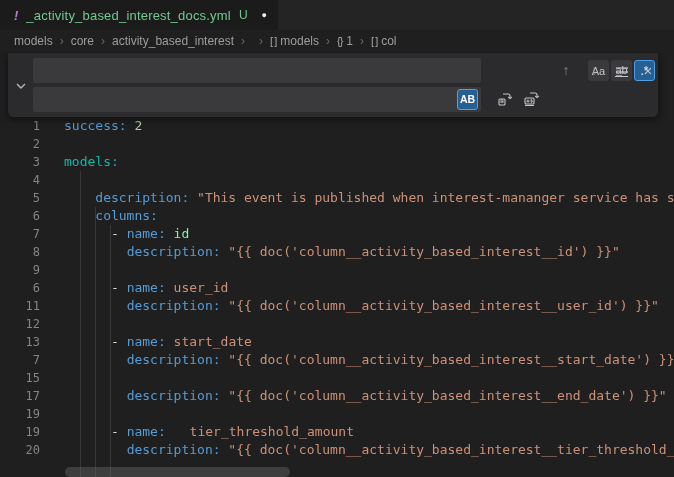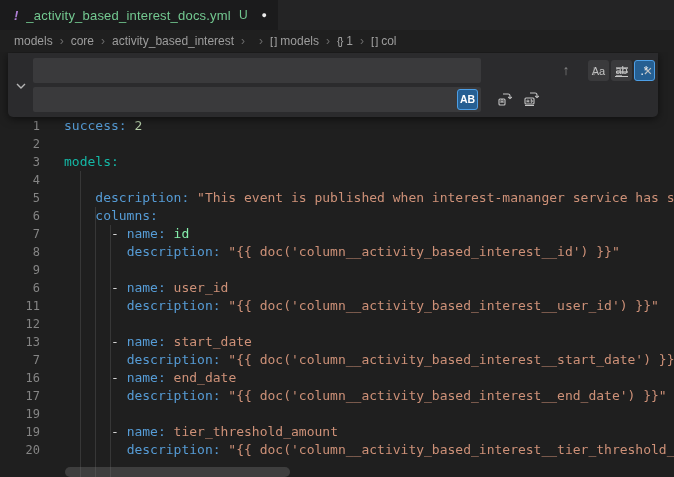--- a/index.html
+++ b/index.html
@@ -164,34 +164,34 @@
         </div>
         <div class="line">
           <span class="ln">13</span>
           <span class="ct"><span style="color: rgb(212, 212, 212);">      - </span><span style="color: rgb(86, 156, 214);">name:</span><span style="color: rgb(206, 145, 120);"> start_date</span></span>
         </div>
         <div class="line">
           <span class="ln">7</span>
           <span class="ct"><span style="color: rgb(212, 212, 212);">        </span><span style="color: rgb(86, 156, 214);">description:</span><span style="color: rgb(206, 145, 120);"> "{{ doc('column__activity_based_interest__start_date') }}"</span></span>
         </div>
         <div class="line">
-          <span class="ln">16</span>
-          <span class="ct"><span style="color: rgb(212, 212, 212);">      - </span><span style="color: rgb(86, 156, 214);">name:</span><span style="color: rgb(206, 145, 120);"> end_date</span></span>
+          <span class="ln">15</span>
+          <span class="ct"></span>
         </div>
         <div class="line">
           <span class="ln">17</span>
           <span class="ct"><span style="color: rgb(212, 212, 212);">        </span><span style="color: rgb(86, 156, 214);">description:</span><span style="color: rgb(206, 145, 120);"> "{{ doc('column__activity_based_interest__end_date') }}"</span></span>
         </div>
         <div class="line">
           <span class="ln">19</span>
           <span class="ct"></span>
         </div>
         <div class="line">
           <span class="ln">19</span>
-          <span class="ct"><span style="color: rgb(212, 212, 212);">      - </span><span style="color: rgb(86, 156, 214);">name:</span><span style="color: rgb(206, 145, 120);"> tier_threshold_amount</span></span>
+          <span class="ct"><span style="color: rgb(212, 212, 212);">      - </span><span style="color: rgb(86, 156, 214);">name:</span><span style="color: rgb(206, 145, 120); margin-left: 16px;"> tier_threshold_amount</span></span>
         </div>
         <div class="line">
           <span class="ln">20</span>
           <span class="ct"><span style="color: rgb(212, 212, 212);">        </span><span style="color: rgb(86, 156, 214);">description:</span><span style="color: rgb(206, 145, 120);"> "{{ doc('column__activity_based_interest__tier_threshold_amount</span></span>
         </div>
       </div>
 
     <div class="hscroll"></div>
 
     <div class="findwidget">

